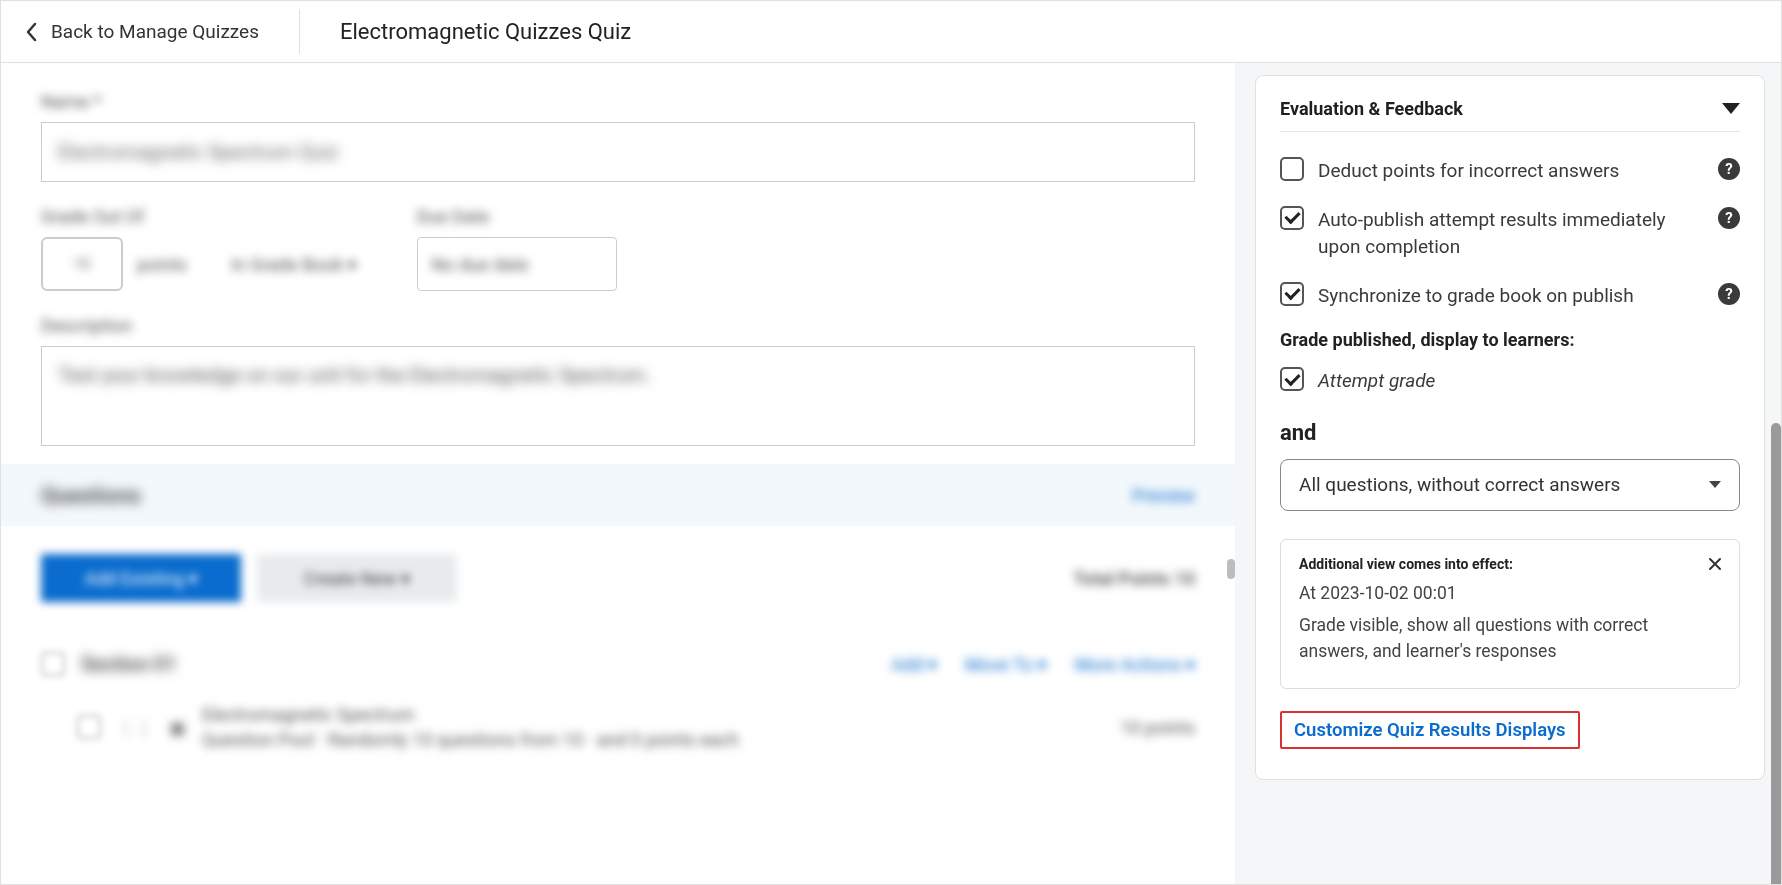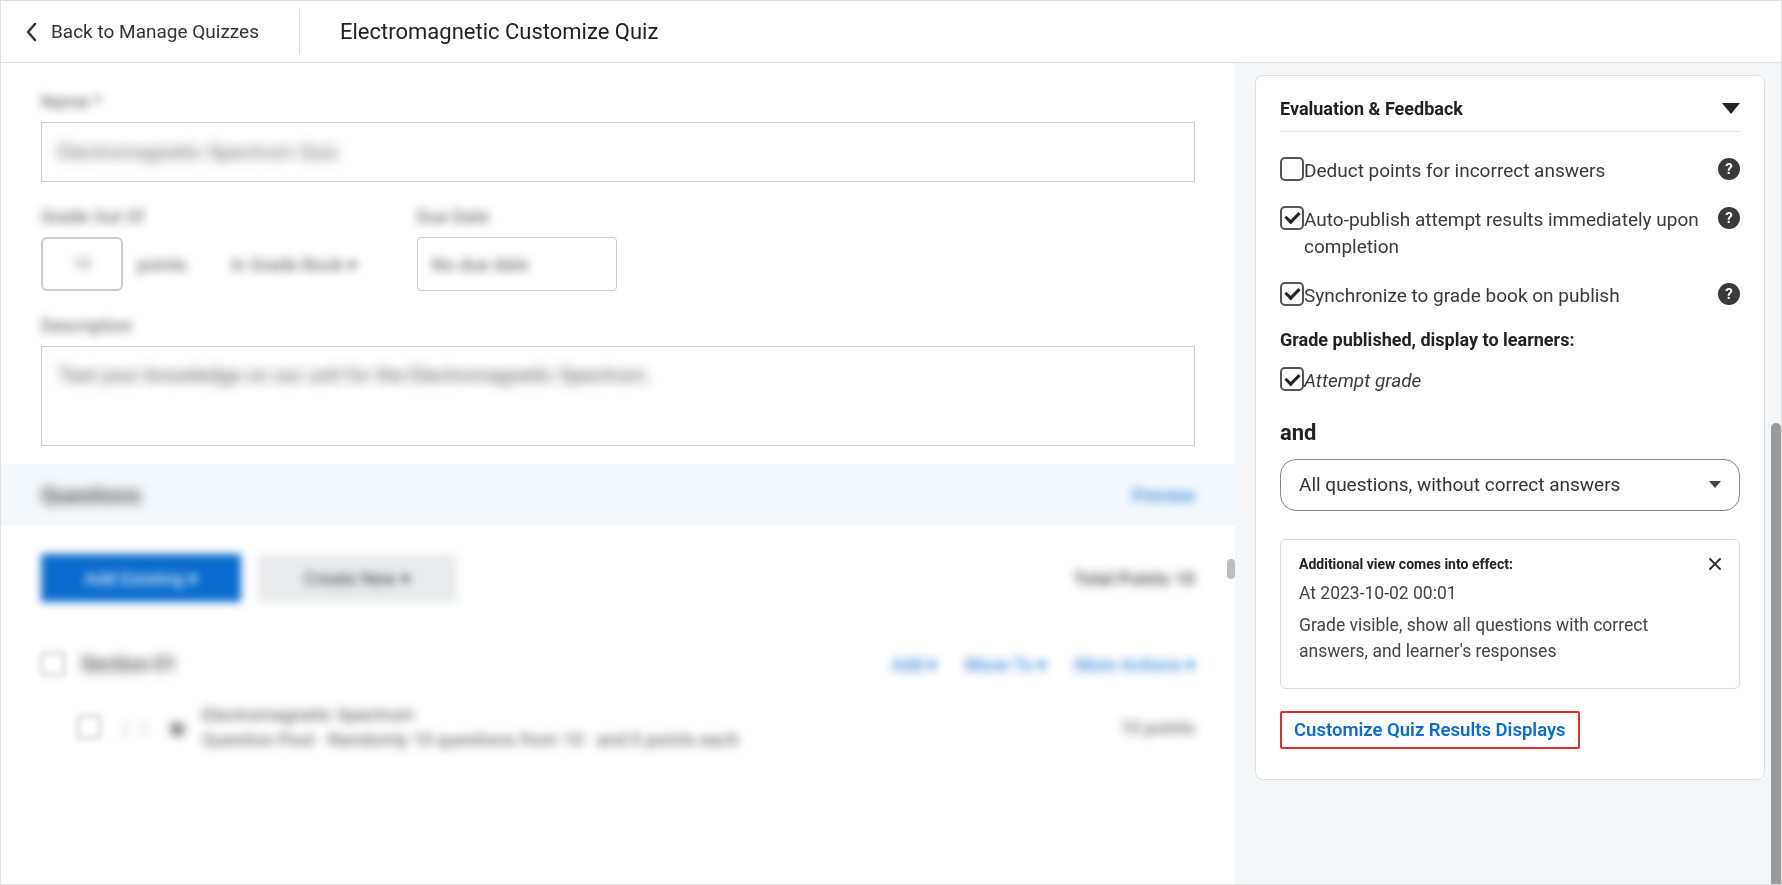--- a/index.html
+++ b/index.html
@@ -210,21 +210,21 @@
     width:0;height:0;
     border-left:9px solid transparent;
     border-right:9px solid transparent;
     border-top:11px solid #222;
     cursor:pointer;
   }
   .panel-hr { border:none; border-top:1px solid #e6e6e6; margin-bottom: 24px;}
   .cb-row {
     display:flex;
     align-items:flex-start;
-    gap: 0;
+    gap: 14px;
     margin-bottom: 20px;
   }
   .checkbox {
     width: 24px;
     height: 24px;
     border: 2px solid #555;
     border-radius: 5px;
     flex-shrink: 0;
     display:flex;
     align-items:center;
@@ -266,21 +266,21 @@
     color:#222;
     margin: 14px 0 16px 0;
   }
   .and-label {
     font-size:22px;
     font-weight:700;
     margin: 10px 0 14px 0;
   }
   .select-box {
     border:1.5px solid #888;
-    border-radius:16px;
+    border-radius:8px;
     height: 52px;
     display:flex;
     align-items:center;
     justify-content:space-between;
     padding: 0 18px;
     cursor:pointer;
     margin-bottom: 28px;
   }
   .select-box span { font-size:19px; color:#333;}
   .select-caret {
@@ -343,21 +343,21 @@
 
 <div class="frame">
 
   <div class="top-header">
     <div class="back-link">
       <svg width="12" height="20" viewBox="0 0 12 20">
           <path d="M10 2 L3 10 L10 18" stroke="#333" stroke-width="2.5" fill="none" stroke-linecap="round" stroke-linejoin="round"></path>
         </svg>
       <span>Back to Manage Quizzes</span>
     </div>
-    <div class="quiz-title">Electromagnetic Customize Quiz</div>
+    <div class="quiz-title">Electromagnetic Quizzes Quiz</div>
   </div>
 
   <div class="main-row">
 
     <div class="left-pane">
       <div class="blur-label">Name *</div>
       <div class="blur-input">
         <span>Electromagnetic Spectrum Quiz</span>
       </div>
 

